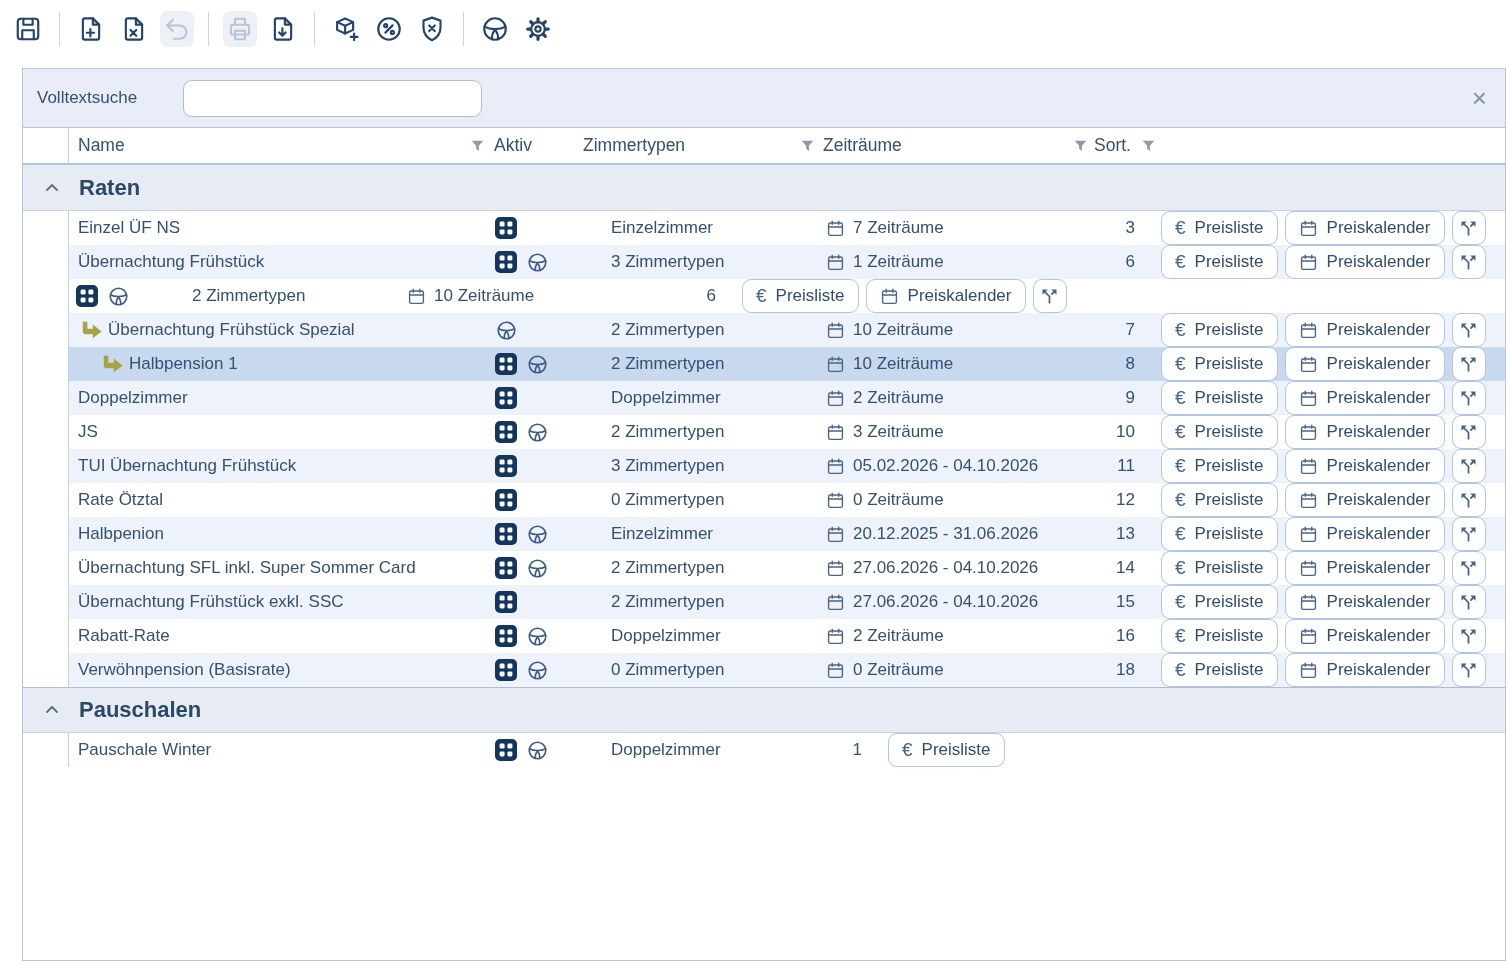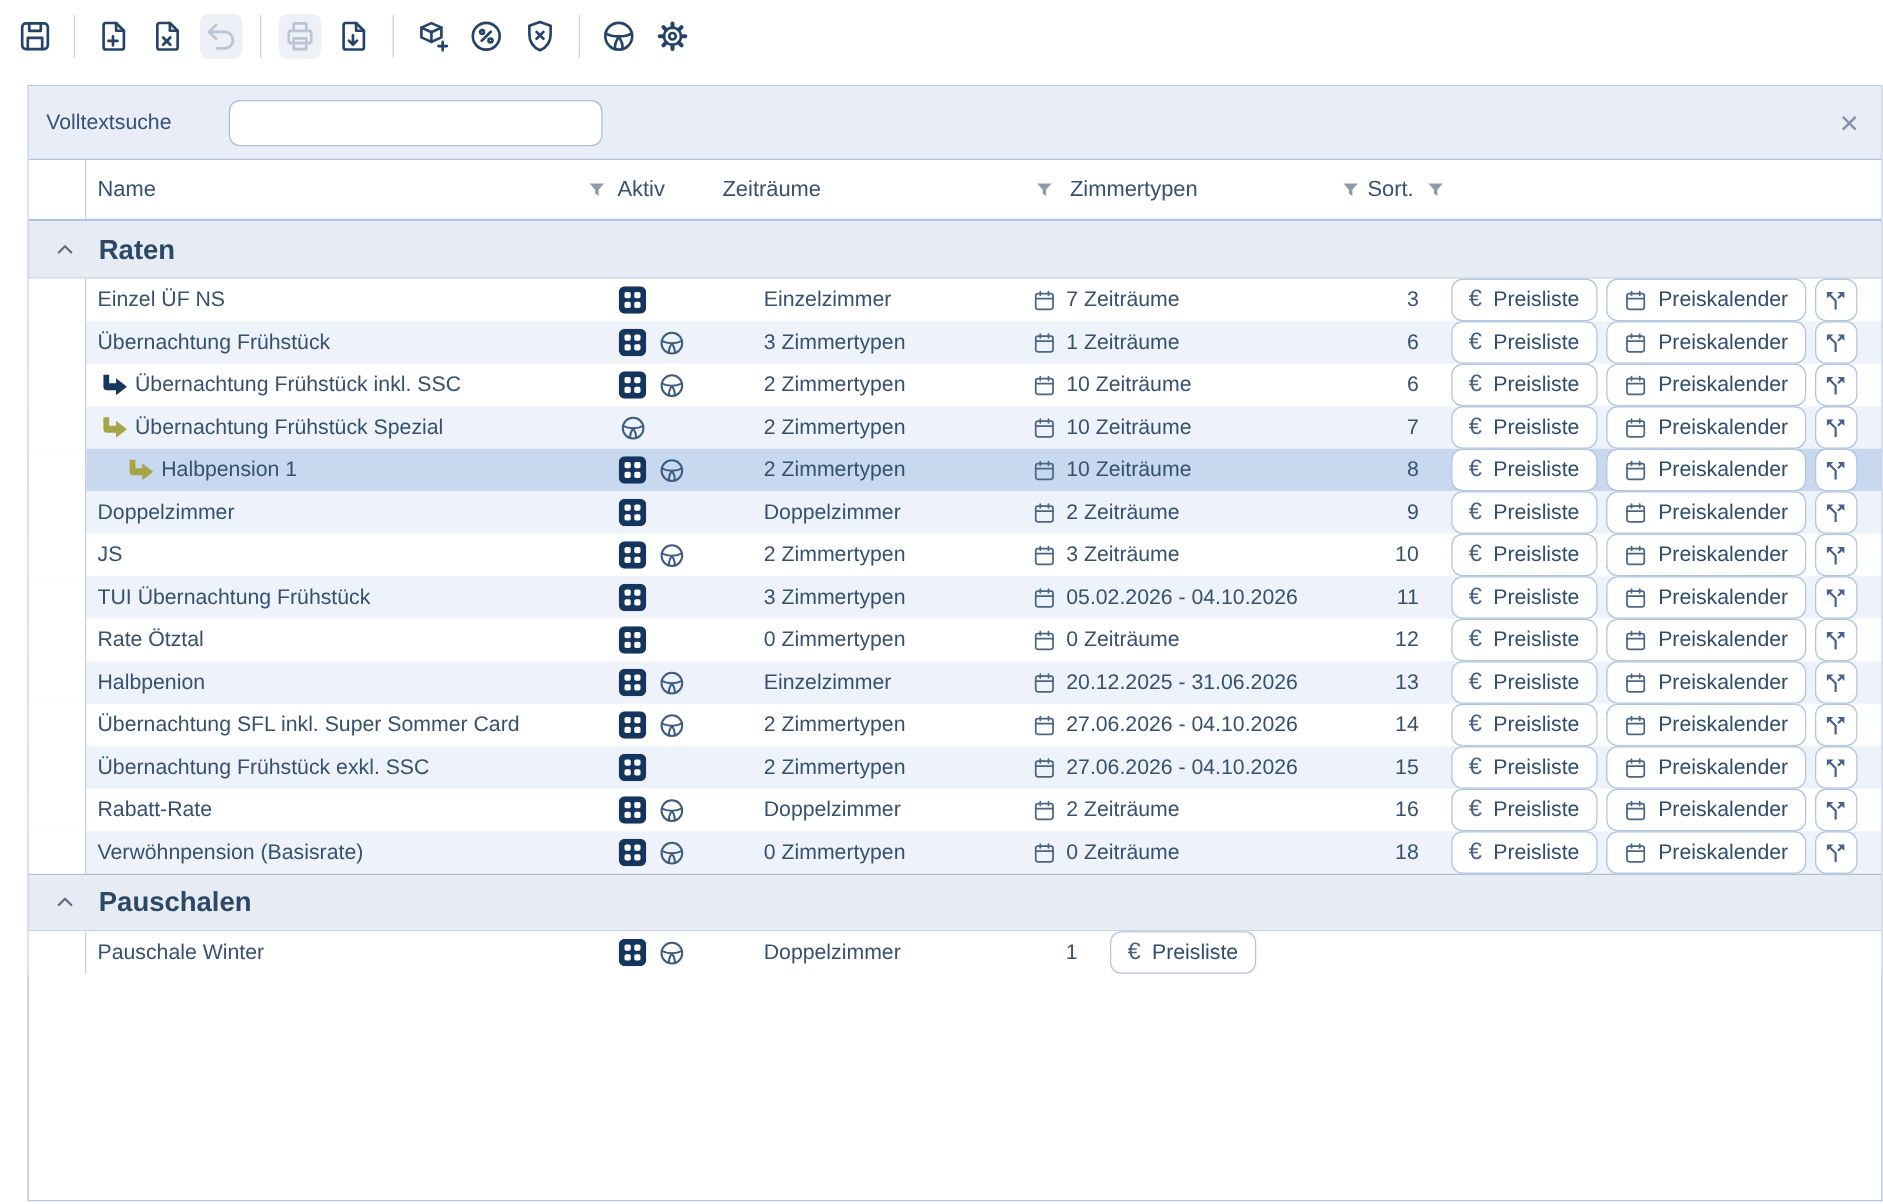--- a/index.html
+++ b/index.html
@@ -29,21 +29,21 @@
   
   .c{display:flex;align-items:center;box-sizing:border-box;height:100%}
   .c-gutter{width:46px;border-right:1px solid #C4D0E0;background:#fff}
   .c-name{width:419px;padding-left:9px;gap:4px}
   .c-aktiv{width:85px;padding-left:7px;gap:9px}
   .c-zt{width:245px;padding-left:14px}
   .c-zr{width:273px;padding-left:8px;gap:8px}
   .c-sort{width:68px;justify-content:flex-end;padding-right:24px}
   .c-actions{flex:1;padding-left:2px;gap:7px}
   
-  .thead{display:flex;height:49px;border-bottom:2px solid #A9C6E6;box-sizing:border-box;
+  .thead{display:flex;height:37px;border-bottom:2px solid #A9C6E6;box-sizing:border-box;
     background:#fff;font-size:17.5px;color:#35516F}
   .thead .c-sort{justify-content:flex-start;padding:0 4px 0 3px}
   .funnel{margin-left:auto;margin-right:4px;display:flex;align-items:center;cursor:pointer}
   .thead .c-sort .funnel{margin-left:auto;margin-right:0}
   
   .group-row{display:flex;align-items:center;height:46px;background:#E7EBF3;
     border-top:1px solid #B4BDCC;border-bottom:1px solid #C9D2DE;box-sizing:border-box;
     padding-left:21px;gap:19px;font-weight:bold;font-size:22px;color:#2B4866;cursor:pointer}
   .tbody .group-row:first-child{border-top:none}
   
@@ -162,31 +162,31 @@
       <span>Name</span>
       <span class="funnel" id="fn1">
           <svg viewBox="0 0 14 13" width="13" height="12">
             <path d="M0.8 0.8h12.4L8.5 6.2v5.6l-3-2.2V6.2z" fill="#8E99AB"></path>
           </svg>
         </span>
     </div>
     <div class="c c-aktiv" style="padding-left:6px">
       <span>Aktiv</span>
     </div>
+    <div class="c c-zt" style="padding-left:10px">
+      <span>Zimmertypen</span>
+      <span class="funnel" id="fn2">
+          <svg viewBox="0 0 14 13" width="13" height="12">
+            <path d="M0.8 0.8h12.4L8.5 6.2v5.6l-3-2.2V6.2z" fill="#8E99AB"></path>
+          </svg>
+        </span>
+    </div>
     <div class="c c-zr" style="padding-left:5px">
       <span>Zeiträume</span>
       <span class="funnel" id="fn3">
-          <svg viewBox="0 0 14 13" width="13" height="12">
-            <path d="M0.8 0.8h12.4L8.5 6.2v5.6l-3-2.2V6.2z" fill="#8E99AB"></path>
-          </svg>
-        </span>
-    </div>
-    <div class="c c-zt" style="padding-left:10px">
-      <span>Zimmertypen</span>
-      <span class="funnel" id="fn2">
           <svg viewBox="0 0 14 13" width="13" height="12">
             <path d="M0.8 0.8h12.4L8.5 6.2v5.6l-3-2.2V6.2z" fill="#8E99AB"></path>
           </svg>
         </span>
     </div>
     <div class="c c-sort">
       <span>Sort.</span>
       <span class="funnel" id="fn4">
           <svg viewBox="0 0 14 13" width="13" height="12">
             <path d="M0.8 0.8h12.4L8.5 6.2v5.6l-3-2.2V6.2z" fill="#8E99AB"></path>
@@ -302,28 +302,20 @@
           </button>
           <button class="btn btn-split">
             <svg viewBox="0 0 24 24" width="21" height="21" fill="#46628A">
               <path d="M14 4l2.29 2.29-2.88 2.88 1.42 1.42 2.88-2.88L20 10V4h-6zM10 4H4v6l2.29-2.29 4.71 4.7V20h2v-8.41l-5.29-5.3L10 4z"></path>
             </svg>
           </button>
         </div>
     </div>
       <div class="trow ">
       <div class="c c-gutter"></div>
-      <div class="c c-name">
-          <span class="sub-arrow lvl1">
-            <svg viewBox="0 0 26 24" width="26" height="22">
-              <path d="M4 3h5v7.5h6V6l9.5 7.5L15 21v-4.5H7a3 3 0 0 1-3-3z" fill="#16365C"></path>
-            </svg>
-          </span>
-          <span>Übernachtung Frühstück inkl. SSC</span>
-        </div>
       <div class="c c-aktiv">
           <svg viewBox="0 0 22 22" width="22" height="22">
             <rect width="22" height="22" rx="5" fill="#14355E"></rect>
             <rect x="4.6" y="4.6" width="5" height="5" rx="1.4" fill="#fff"></rect>
             <rect x="12.4" y="4.6" width="5" height="5" rx="1.4" fill="#fff"></rect>
             <rect x="4.6" y="12.4" width="5" height="5" rx="1.4" fill="#fff"></rect>
             <rect x="12.4" y="12.4" width="5" height="5" rx="1.4" fill="#fff"></rect>
           </svg>
           <svg viewBox="0 0 24 24" width="23" height="23" fill="none" stroke="#3D5C82" stroke-width="1.7" stroke-linecap="round" stroke-linejoin="round">
             <circle cx="12" cy="12" r="8.6"></circle>

